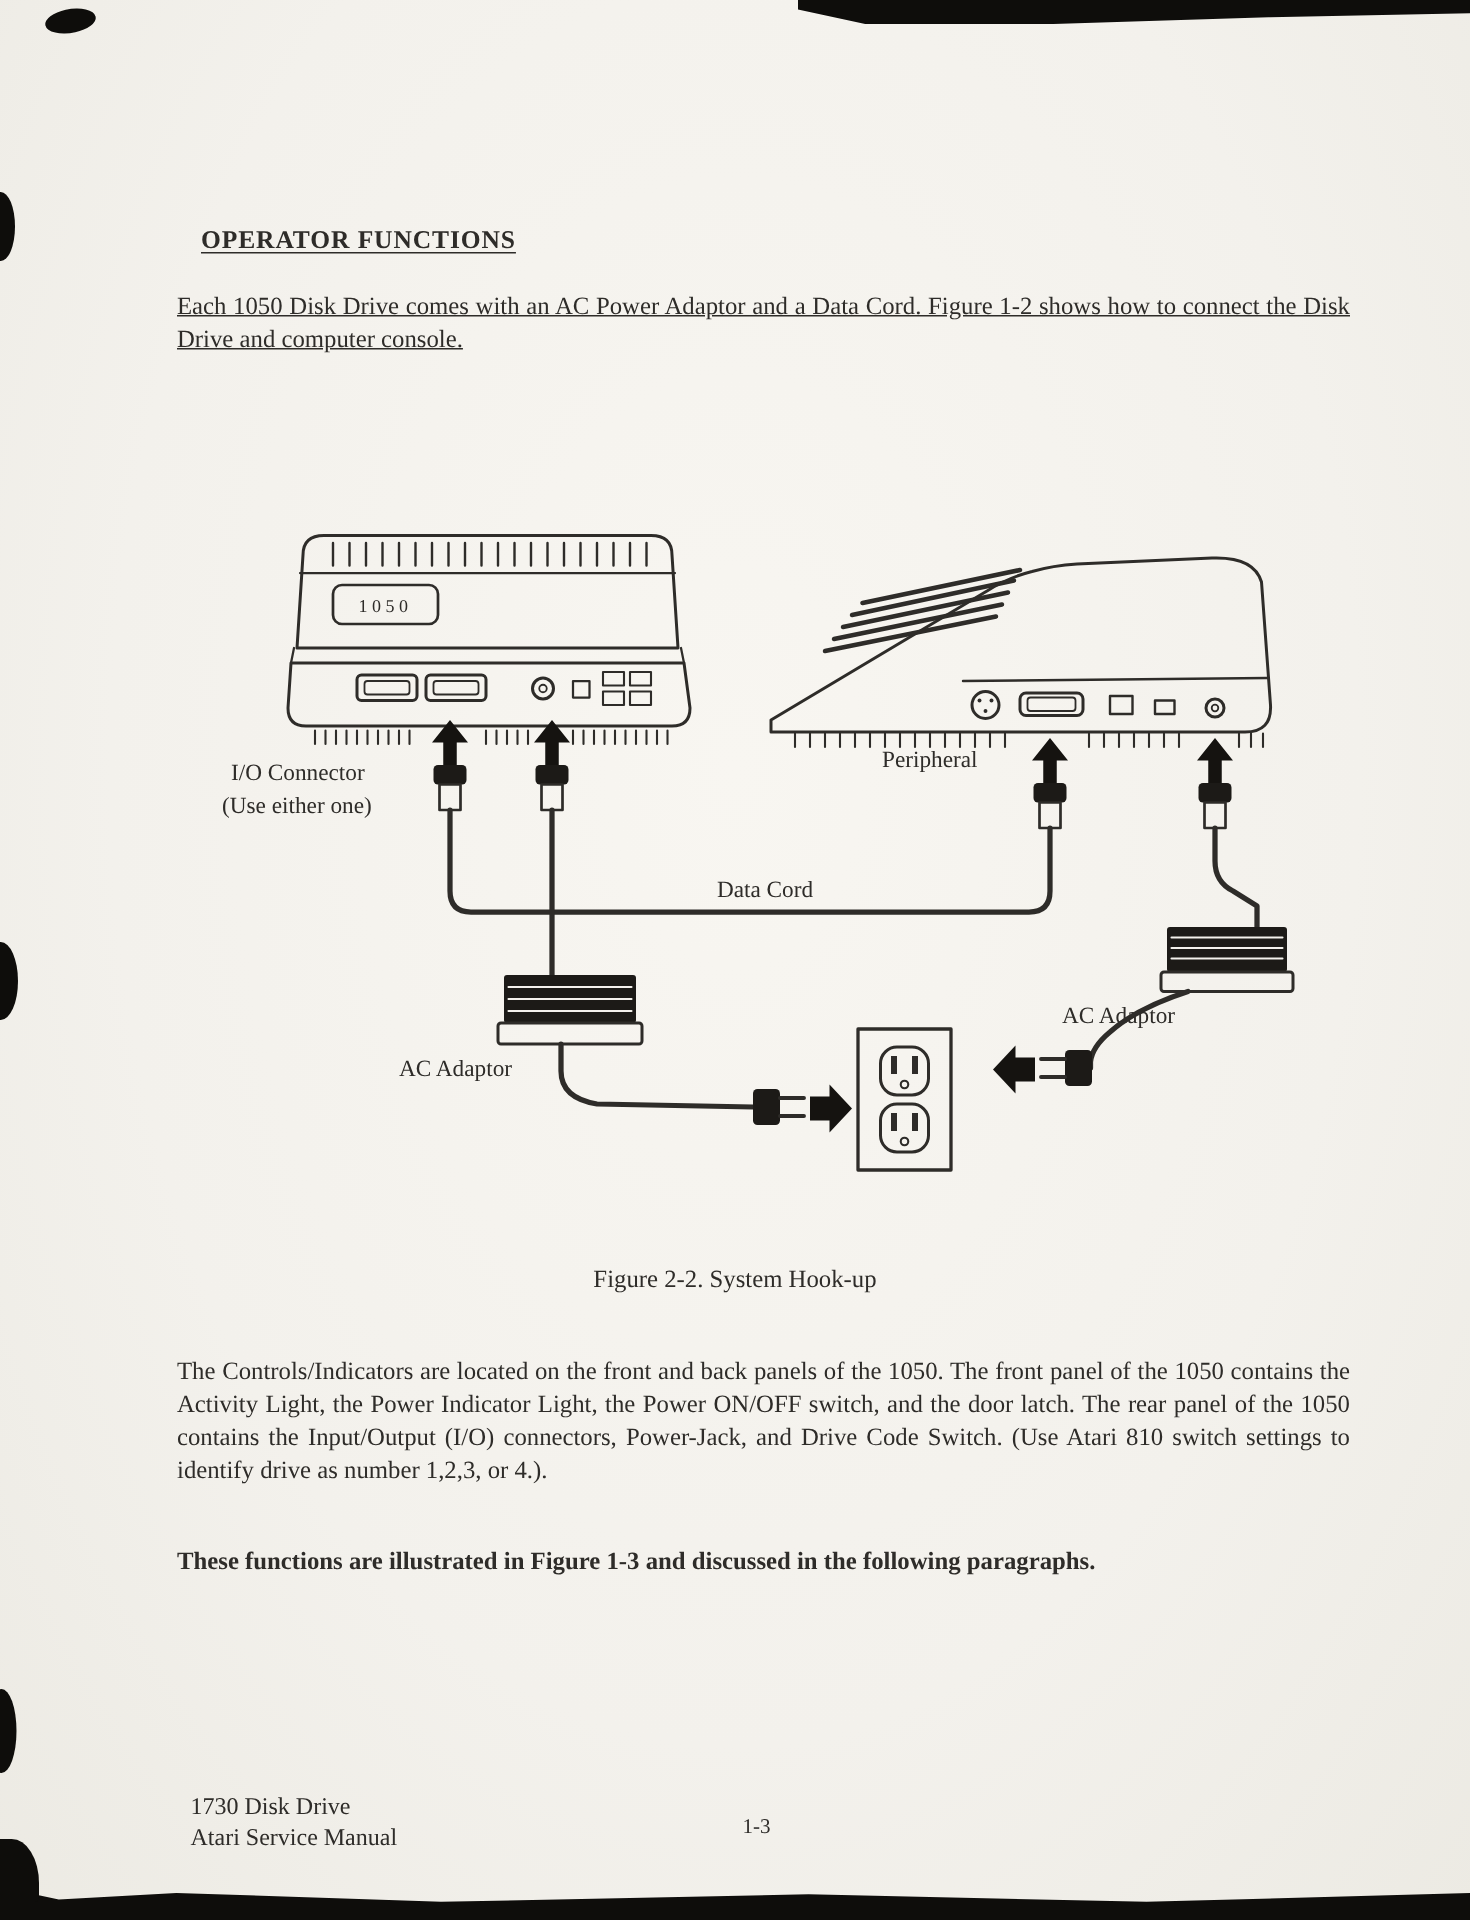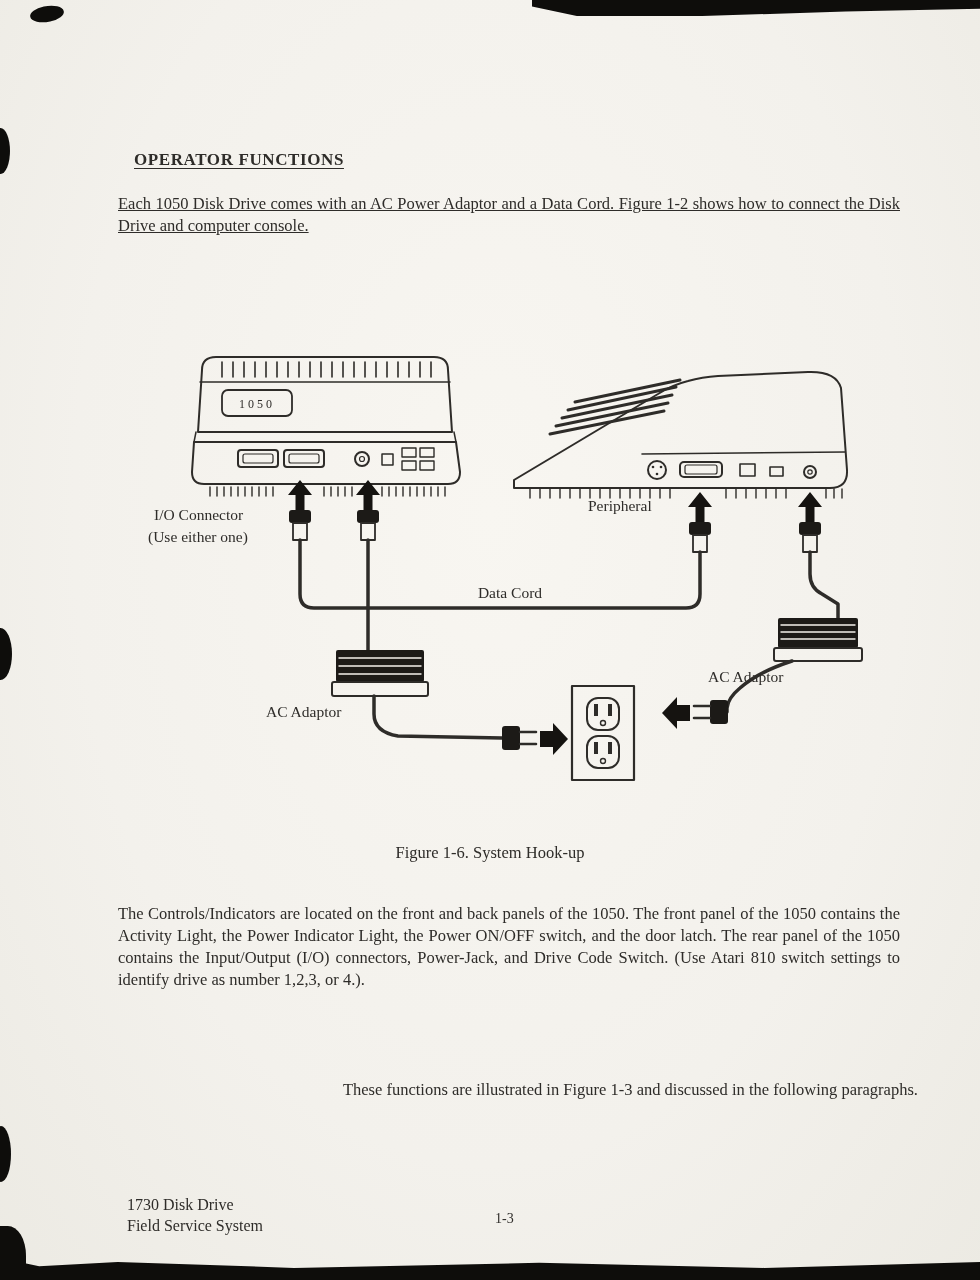--- a/index.html
+++ b/index.html
@@ -18,21 +18,21 @@
     font-size:17px;font-weight:700;letter-spacing:.6px;
     text-decoration:underline;text-underline-offset:3px;margin-left:16px;
   }
   .para{
     left:118px;width:782px;
     font-size:16.5px;line-height:22px;
     text-align:justify;
   }
   .p1{top:193px;text-decoration:underline;}
   .p2{top:903px;}
-  .p3{top:1079px;text-align:right;width:800px;}
+  .p3{top:1030px;text-align:left;width:800px;font-weight:bold;}
   .caption{
     left:0;width:980px;top:843px;
     text-align:center;font-size:16.5px;
   }
   .footer-block{
     left:127px;top:1194px;
     font-size:16px;line-height:21px;
   }
   .page-number{
     left:495px;top:1211px;font-size:14px;
@@ -199,24 +199,24 @@
           <text x="38" y="212">(Use either one)</text>
           <text x="478" y="181">Peripheral</text>
           <text x="400" y="268" text-anchor="middle">Data Cord</text>
           <text x="156" y="387">AC Adaptor</text>
           <text x="598" y="352">AC Adaptor</text>
         </g>
       </g>
     </svg>
   </div>
 
-  <div class="abs caption">Figure 1-6. System Hook-up</div>
+  <div class="abs caption">Figure 2-2. System Hook-up</div>
 
   <div class="abs para p2">The Controls/Indicators are located on the front and back panels of the 1050. The front panel of the 1050 contains the Activity Light, the Power Indicator Light, the Power ON/OFF switch, and the door latch. The rear panel of the 1050 contains the Input/Output (I/O) connectors, Power-Jack, and Drive Code Switch. (Use Atari 810 switch settings to identify drive as number 1,2,3, or 4.).</div>
   <div class="abs para p3">These functions are illustrated in Figure 1-3 and discussed in the following paragraphs.</div>
 
   <div class="abs footer-block">
     <div>1730 Disk Drive</div>
-    <div>Field Service System</div>
+    <div>Atari Service Manual</div>
   </div>
   <div class="abs page-number">1-3</div>
 
 </div>
 
 </body></html>

